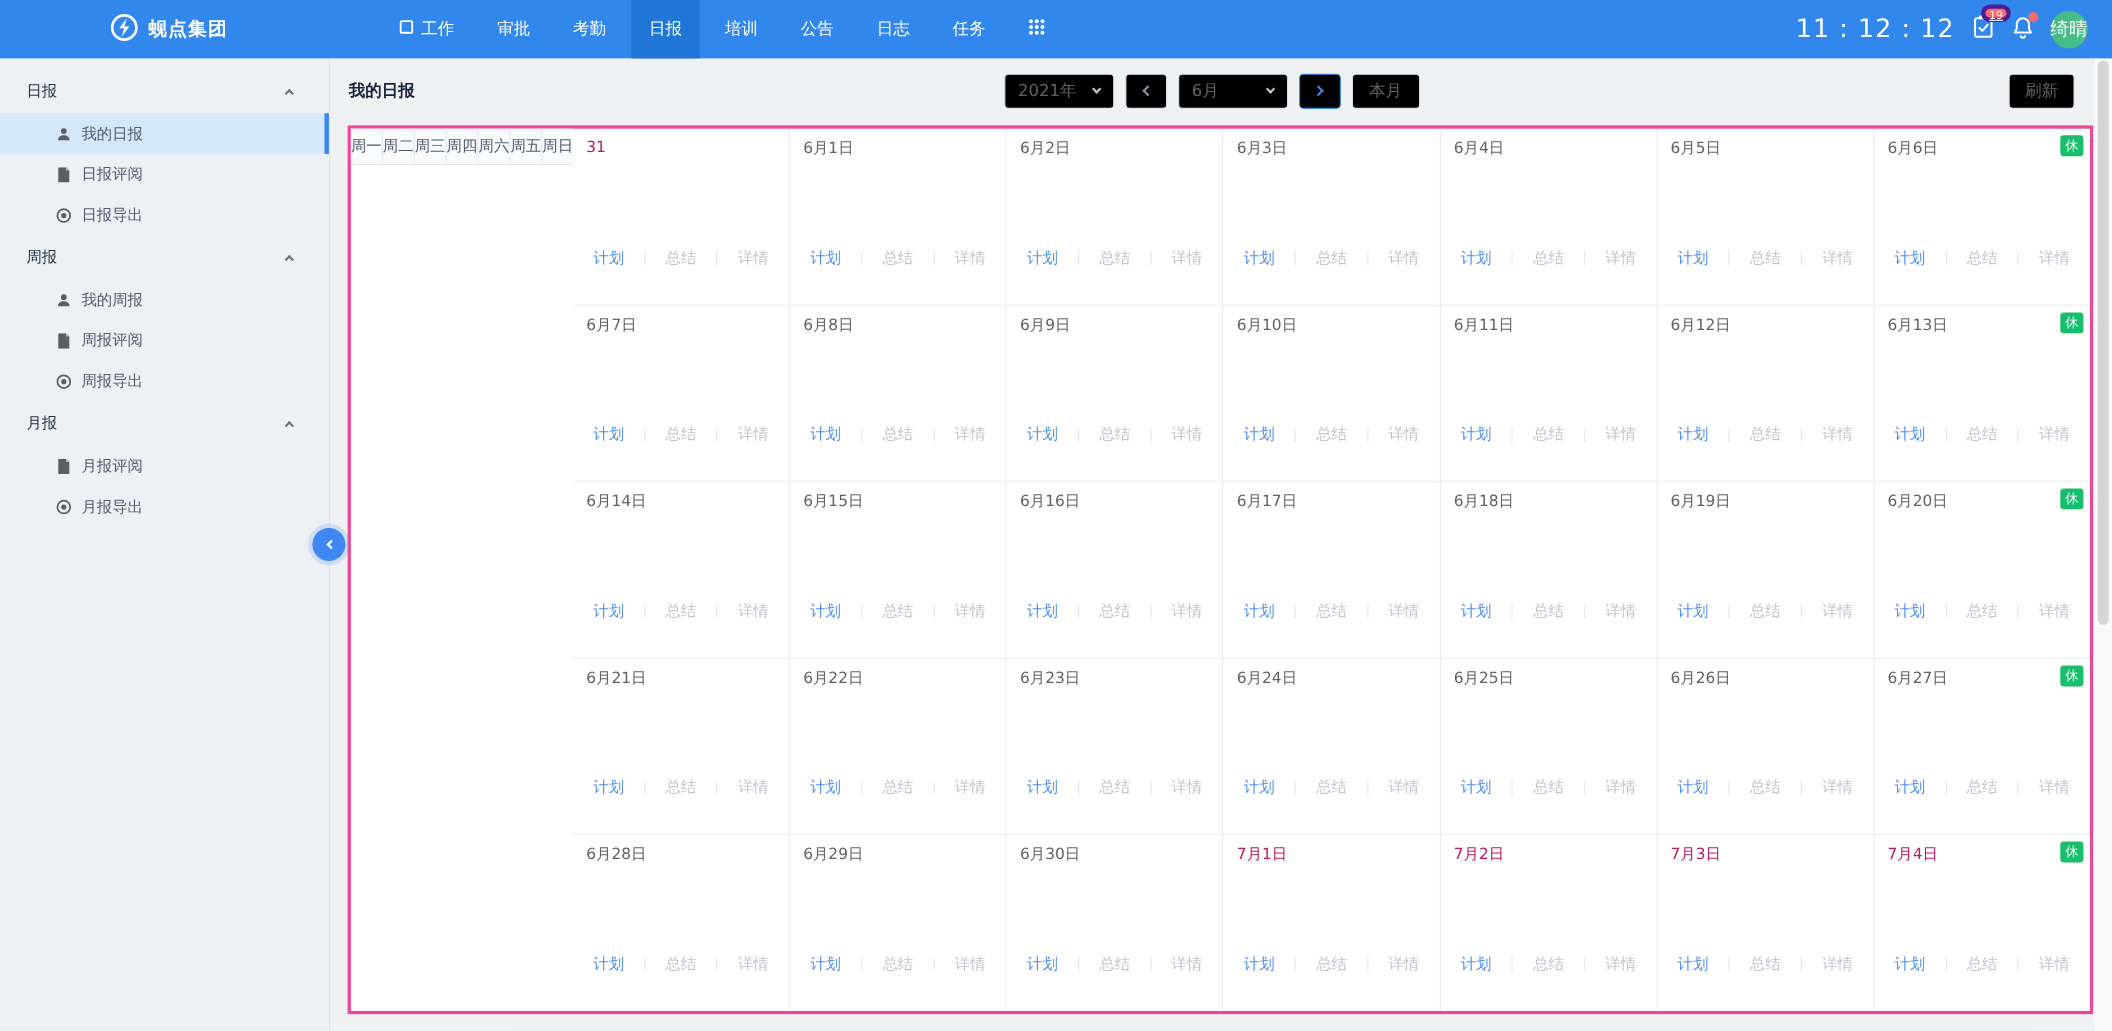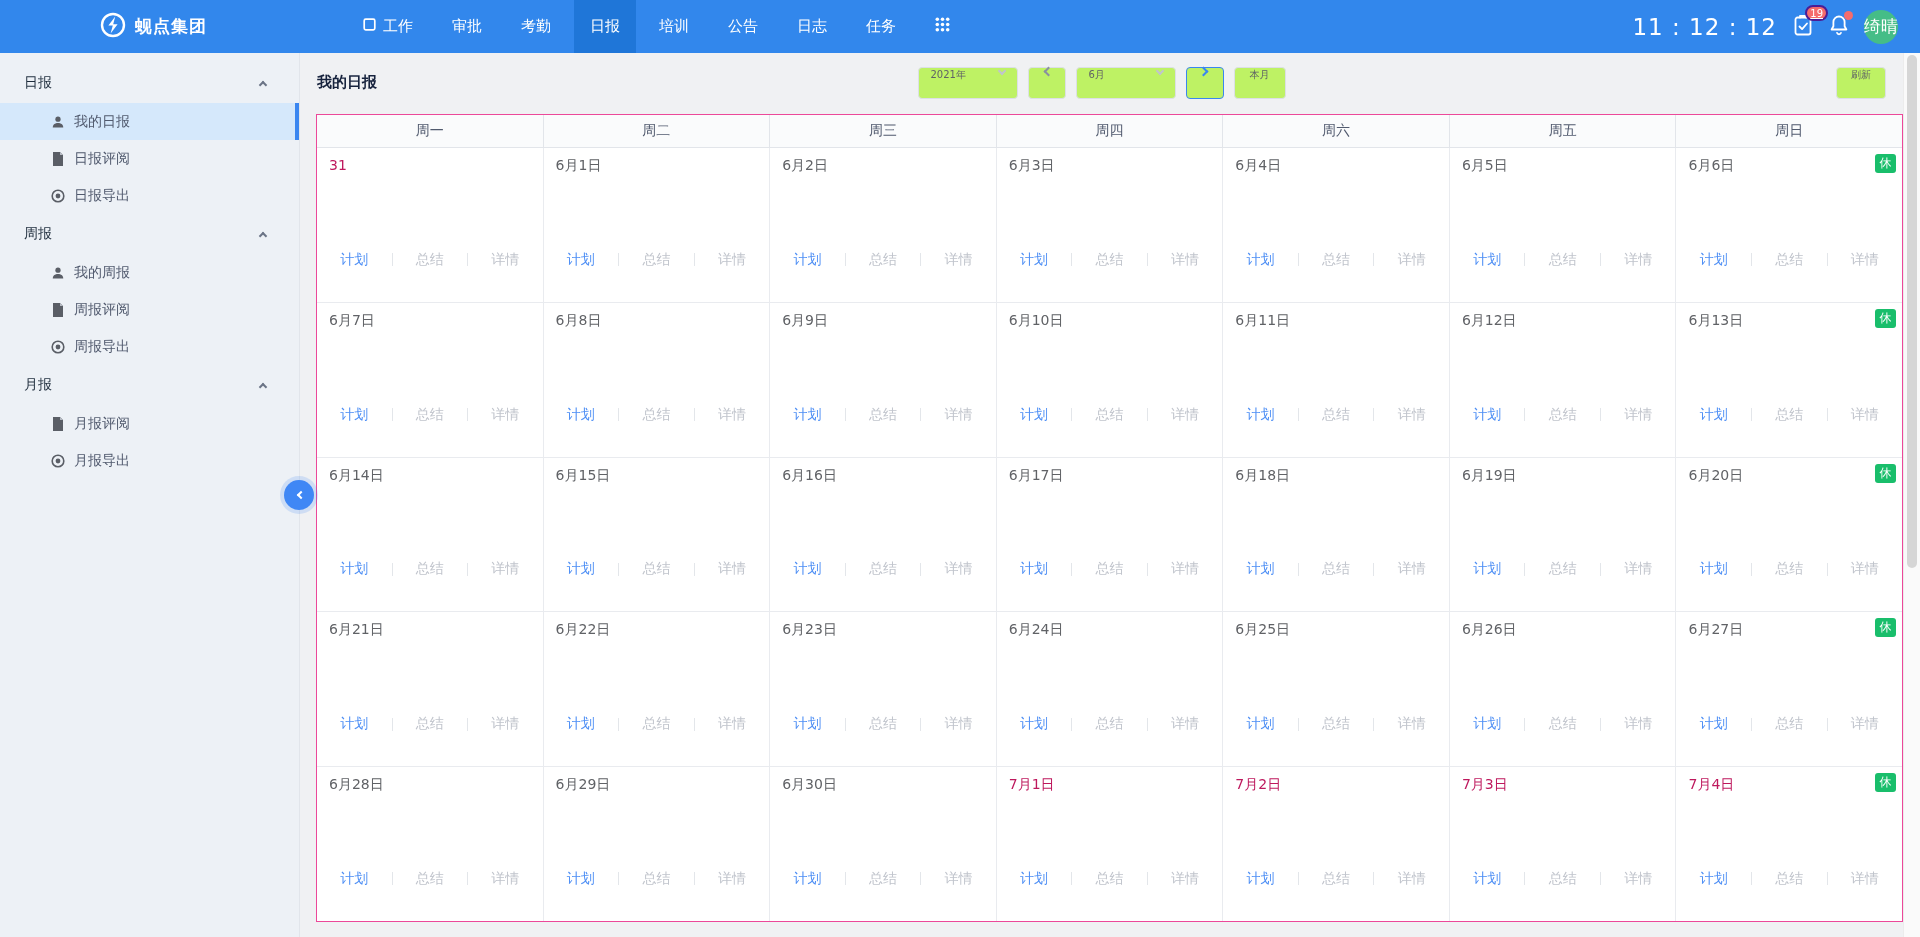--- a/index.html
+++ b/index.html
@@ -16,21 +16,21 @@
   .logo { display:flex; align-items:center; gap:9px; margin-left:100px; cursor:pointer; }
   .logo-title { font-size:17px; font-weight:600; letter-spacing:1px; }
   .nav-menu { display:flex; height:53px; margin-left:140px; gap:7px; }
   .nav-item { display:flex; align-items:center; gap:7px; padding:0 16px; font-size:15px;
     cursor:pointer; height:53px;font-family:Liberation Serif, serif; }
   .nav-item.active { background:var(--nav-active); }
   .nav-right { margin-left:auto; display:flex; align-items:center; gap:15px; margin-right:22px; }
   .clock { font-size:23px; font-weight:400; letter-spacing:1px; white-space:nowrap; }
   .icon-btn { position:relative; display:flex; cursor:pointer; }
   .badge { position:absolute; top:-9px; right:-14px; min-width:17px; height:16px;
-    background:var(--badge); border:2px solid #4c1d95; border-radius:9px; color:#fff;
+    background:var(--badge); border:4px solid #4c1d95; border-radius:9px; color:#fff;
     font-size:10px; line-height:14px; text-align:center; padding:0 3px;text-decoration:underline; }
   .dot-badge { position:absolute; top:-3px; right:-4px; width:9px; height:9px;
     border-radius:50%; background:var(--badge); }
   .avatar { width:34px; height:34px; border-radius:50%; background:var(--avatar);
     display:flex; align-items:center; justify-content:center; font-size:17px; cursor:pointer; }
   
   .chev { display:inline-block; width:7px; height:7px;
     border-right:2px solid currentColor; border-bottom:2px solid currentColor; }
   .chev.up    { transform:rotate(-135deg); margin-top:4px; }
   .chev.down  { transform:rotate(45deg);  margin-bottom:3px; }
@@ -54,32 +54,32 @@
     box-shadow:0 0 0 4px rgba(63,135,245,.18); }
   .collapse-btn .chev { width:6px; height:6px; }
   
   .main { position:fixed; left:300px; top:53px; right:17px; bottom:0;
     background:#f0f1f3; display:flex; flex-direction:column; }
   .toolbar { height:59px; flex:none; display:flex; align-items:center;
     padding:0 17px; position:relative; }
   .toolbar-title { font-size:15px; font-weight:bold; color:#17233d; }
   .controls { position:absolute; left:50%; transform:translateX(-50%);
     display:flex; align-items:center; gap:10px; }
-  .btn { height:32px; background:#bef264; border:1px solid #dcdfe6; border-radius:4px;
-    font-size:10px; color:#606266; display:flex; 
+  .btn { height:32px; background:#000000; border:1px solid #dcdfe6; border-radius:4px;
+    font-size:15px; color:#606266; display:flex; align-items:center;
     justify-content:center; cursor:pointer; }
   .select { width:100px; justify-content:space-between; padding:0 12px; }
   .select .chev { color:#c0c4cc; width:6px; height:6px; }
   .arrow-btn { width:38px; color:#8a919f; }
   .arrow-btn.next { border-color:var(--accent); color:var(--accent); }
   .btn-month { padding:0 15px; }
   .refresh { margin-left:auto; padding:0 14px; }
   
   .calendar { flex:1; margin:2px 0 15px 16px; background:#fff;
-    border:1px solid #ec4899; display:flex; flex-direction:column; }
+    border:3px solid #ec4899; display:flex; }
   .week-header { display:flex; height:33px; flex:none; background:#fafbfc;
     border-bottom:1px solid #e2e5ea; }
   .wh-cell { flex:1; display:flex; align-items:center; justify-content:center;
     font-size:14px; color:#515a6e; border-right:1px solid #e2e5ea; }
   .wh-cell:last-child { border-right:none; }
   .grid { flex:1; display:flex; flex-direction:column; }
   .row { flex:1; display:flex; }
   .row:not(:last-child) { border-bottom:1px solid #e9ebef; }
   .cell { flex:1; position:relative; padding:9px 12px; border-right:1px solid #e9ebef; }
   .cell:last-child { border-right:none; }

